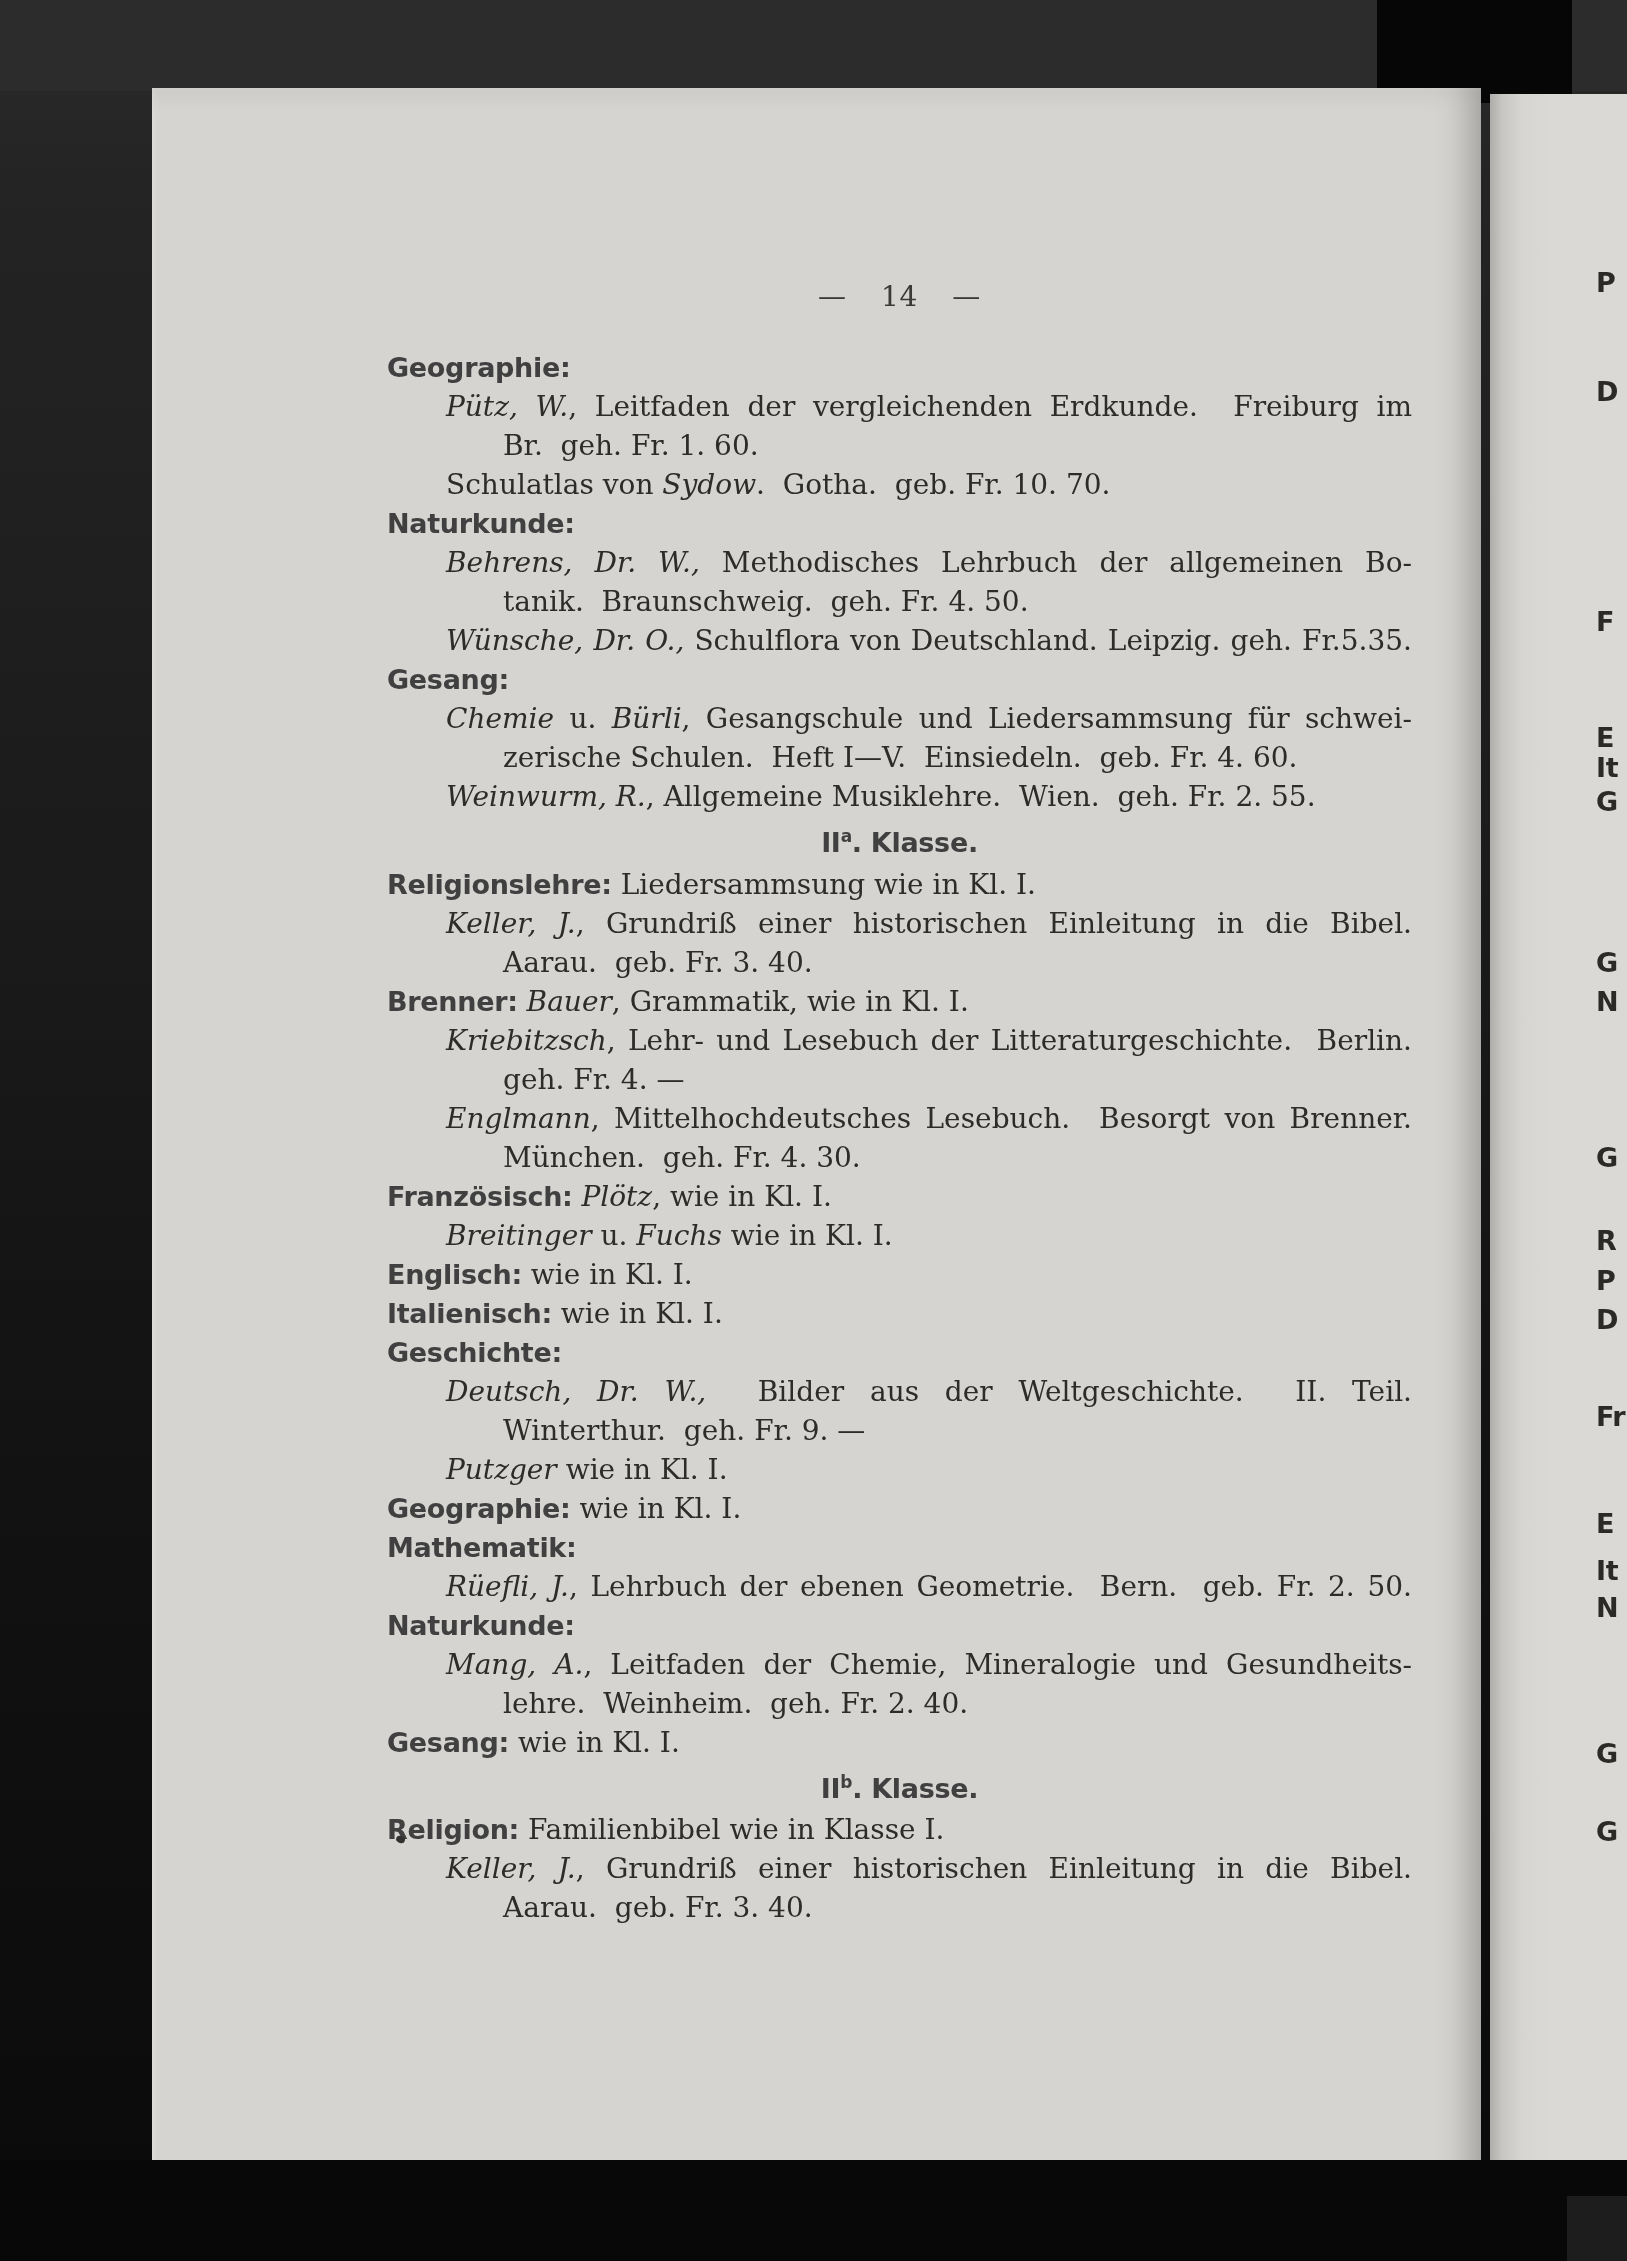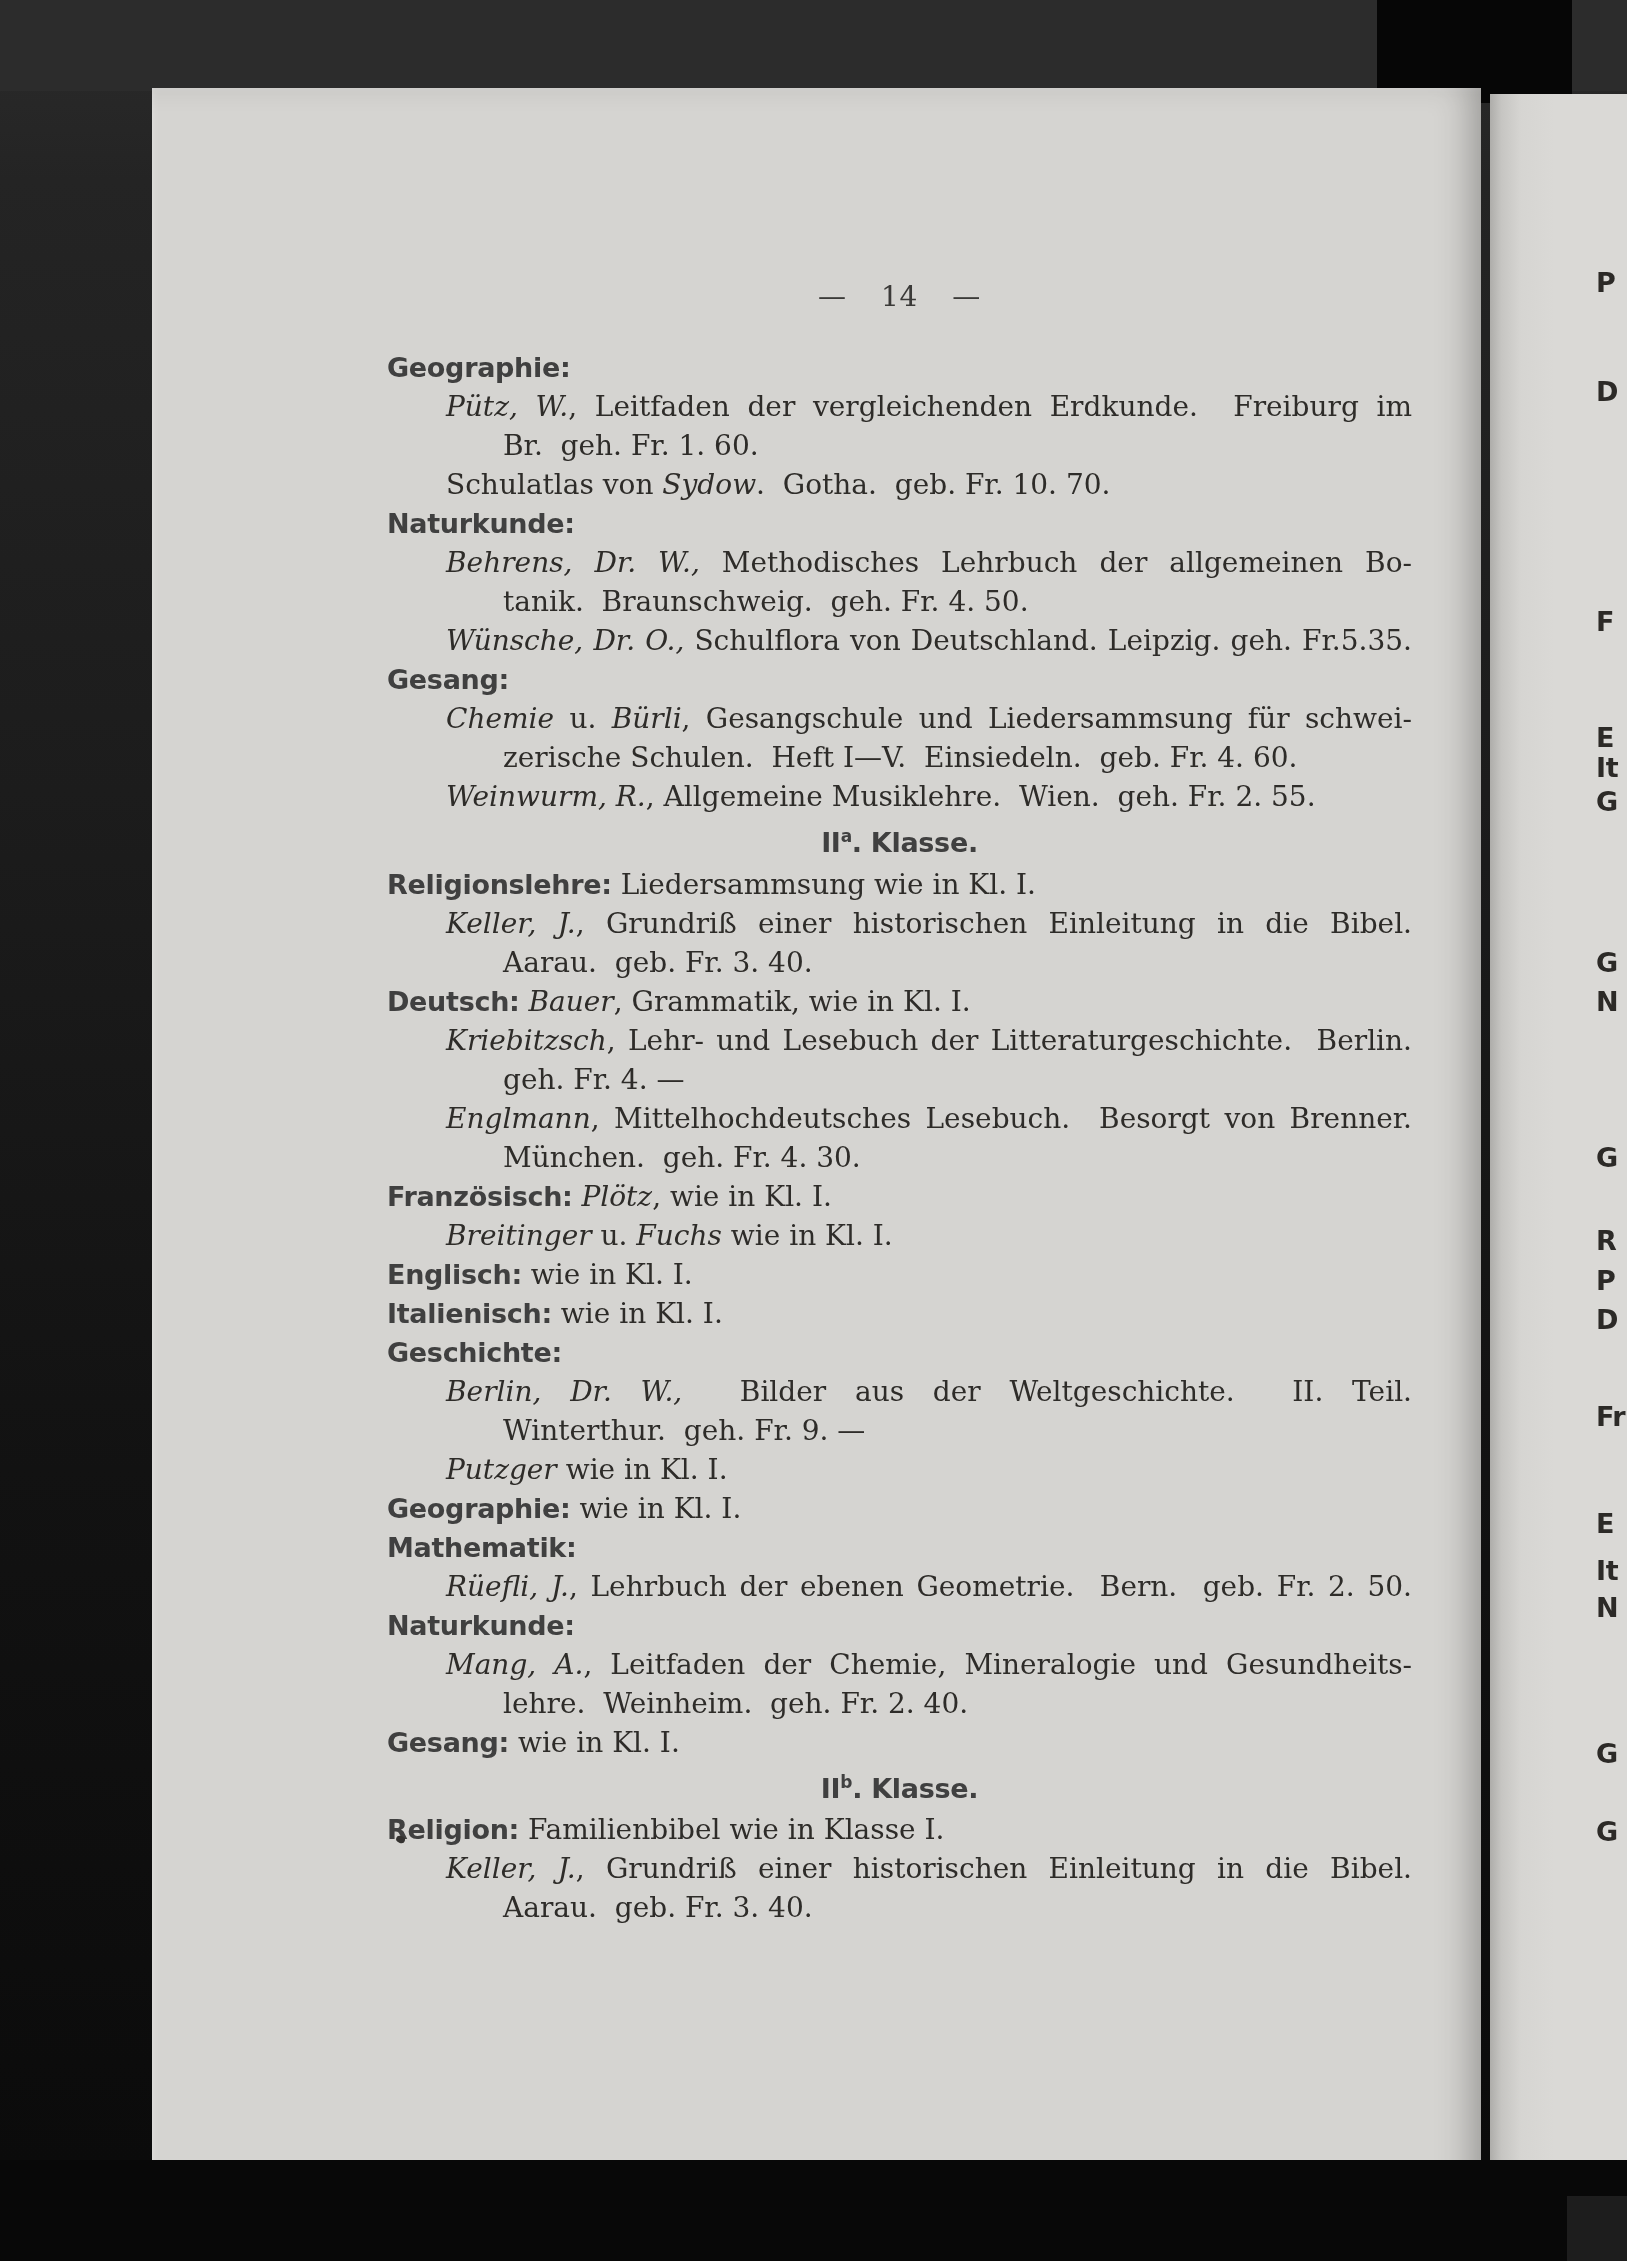--- a/index.html
+++ b/index.html
@@ -71,31 +71,31 @@
       <div class="line cont"><span>tanik.  Braunschweig.  geh. Fr. 4. 50.</span></div>
       <div class="line entry j"><span class="i">Wünsche, Dr. O.,</span><span> Schulflora von Deutschland. Leipzig. geh. Fr.5.35.</span></div>
       <div class="line subject"><span class="h">Gesang:</span></div>
       <div class="line entry j"><span class="i">Chemie</span><span> u. </span><span class="i">Bürli</span><span>, Gesangschule und Liedersammsung für schwei-</span></div>
       <div class="line cont"><span>zerische Schulen.  Heft I—V.  Einsiedeln.  geb. Fr. 4. 60.</span></div>
       <div class="line entry"><span class="i">Weinwurm, R.</span><span>, Allgemeine Musiklehre.  Wien.  geh. Fr. 2. 55.</span></div>
       <div class="line klasse"><span class="h">II</span><span class="h sup">a</span><span class="h">. Klasse.</span></div>
       <div class="line subject"><span class="h">Religionslehre:</span><span> Liedersammsung wie in Kl. I.</span></div>
       <div class="line entry j"><span class="i">Keller, J.</span><span>, Grundriß einer historischen Einleitung in die Bibel.</span></div>
       <div class="line cont"><span>Aarau.  geb. Fr. 3. 40.</span></div>
-      <div class="line subject"><span class="h">Deutsch:</span><span> </span><span class="i">Bauer</span><span>, Grammatik, wie in Kl. I.</span></div>
+      <div class="line subject"><span class="h">Brenner:</span><span> </span><span class="i">Bauer</span><span>, Grammatik, wie in Kl. I.</span></div>
       <div class="line entry j"><span class="i">Kriebitzsch</span><span>, Lehr- und Lesebuch der Litteraturgeschichte.  Berlin.</span></div>
       <div class="line cont"><span>geh. Fr. 4. —</span></div>
       <div class="line entry j"><span class="i">Englmann</span><span>, Mittelhochdeutsches Lesebuch.  Besorgt von Brenner.</span></div>
       <div class="line cont"><span>München.  geh. Fr. 4. 30.</span></div>
       <div class="line subject"><span class="h">Französisch:</span><span> </span><span class="i">Plötz</span><span>, wie in Kl. I.</span></div>
       <div class="line entry"><span class="i">Breitinger</span><span> u. </span><span class="i">Fuchs</span><span> wie in Kl. I.</span></div>
       <div class="line subject"><span class="h">Englisch:</span><span> wie in Kl. I.</span></div>
       <div class="line subject"><span class="h">Italienisch:</span><span> wie in Kl. I.</span></div>
       <div class="line subject"><span class="h">Geschichte:</span></div>
-      <div class="line entry j"><span class="i">Berlin, Dr. W.,</span><span>  Bilder aus der Weltgeschichte.  II. Teil.</span></div>
+      <div class="line entry j"><span class="i">Deutsch, Dr. W.,</span><span>  Bilder aus der Weltgeschichte.  II. Teil.</span></div>
       <div class="line cont"><span>Winterthur.  geh. Fr. 9. —</span></div>
       <div class="line entry"><span class="i">Putzger</span><span> wie in Kl. I.</span></div>
       <div class="line subject"><span class="h">Geographie:</span><span> wie in Kl. I.</span></div>
       <div class="line subject"><span class="h">Mathematik:</span></div>
       <div class="line entry j"><span class="i">Rüefli, J.</span><span>, Lehrbuch der ebenen Geometrie.  Bern.  geb. Fr. 2. 50.</span></div>
       <div class="line subject"><span class="h">Naturkunde:</span></div>
       <div class="line entry j"><span class="i">Mang, A.</span><span>, Leitfaden der Chemie, Mineralogie und Gesundheits-</span></div>
       <div class="line cont"><span>lehre.  Weinheim.  geh. Fr. 2. 40.</span></div>
       <div class="line subject"><span class="h">Gesang:</span><span> wie in Kl. I.</span></div>
       <div class="line klasse"><span class="h">II</span><span class="h sup">b</span><span class="h">. Klasse.</span></div>

